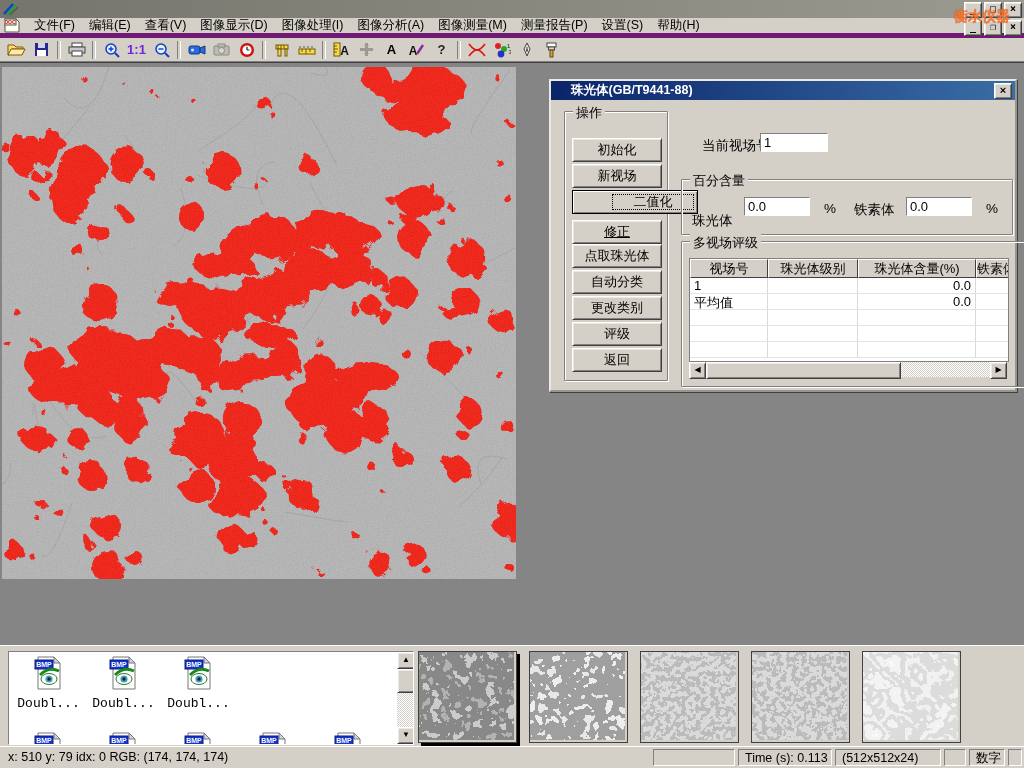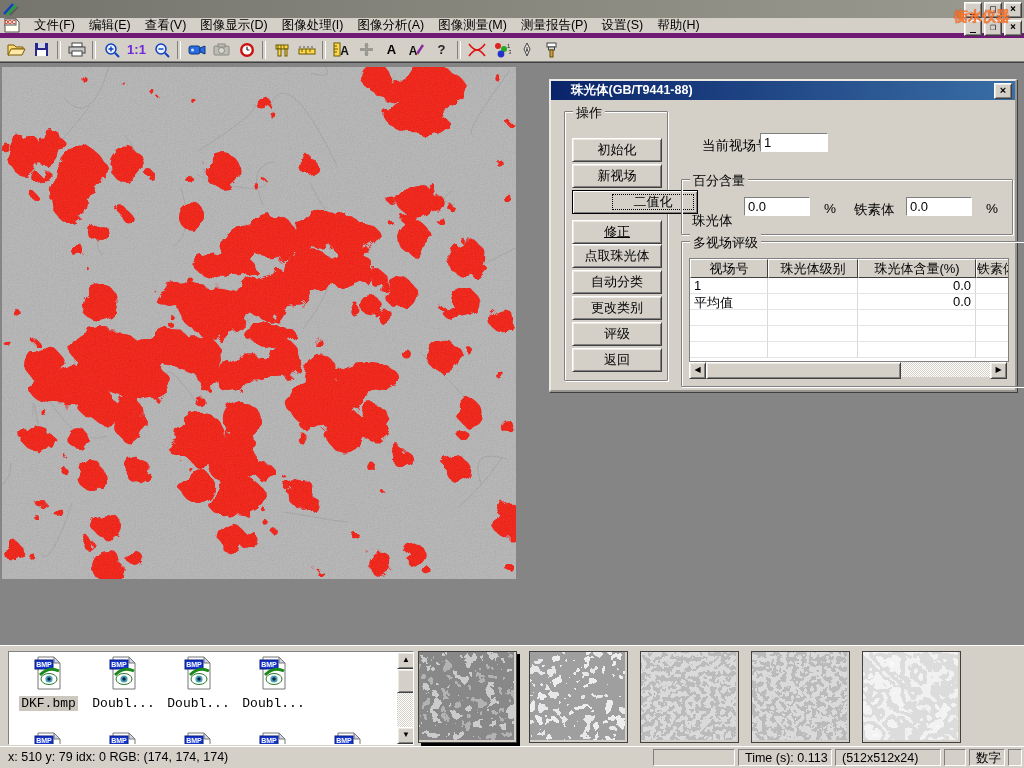--- a/index.html
+++ b/index.html
@@ -686,35 +686,20 @@
           </div>
         <div class="sb-btn raised">▶</div>
       </div>
     </div>
   </div>
 </div>
 
 <div class="filepanel">
   <div class="listbox sunken">
     <div class="file-row" style="top:4px;">
-      <div class="file-item selected">
-        <span class="bmp-slot">
-  <svg width="30" height="34" viewBox="0 0 30 34">
-    <path d="M4 1 h16 l6 6 v26 h-22 z" fill="#fff" stroke="#777"></path>
-    <path d="M20 1 l6 6 h-6 z" fill="#cfd4e8" stroke="#777"></path>
-    <rect x="1" y="4" width="18" height="9" fill="#1535cc" stroke="#0a1d7a"></rect>
-    <text x="10" y="11.3" font-size="7" fill="#fff" text-anchor="middle" font-weight="bold" font-family="Liberation Sans, sans-serif">BMP</text>
-    <path d="M6 19 q9 -9 19 -4" stroke="#1a8a1a" fill="none" stroke-width="3"></path>
-    <ellipse cx="15" cy="23" rx="8" ry="5.5" fill="#fff" stroke="#2a7a2a"></ellipse>
-    <circle cx="15" cy="23" r="3.6" fill="#49a0b5"></circle>
-    <circle cx="15" cy="23" r="1.7" fill="#05263f"></circle>
-  </svg>
-</span>
-          <span class="file-label">DKF.bmp</span>
-      </div>
       <div class="file-item">
         <span class="bmp-slot">
   <svg width="30" height="34" viewBox="0 0 30 34">
     <path d="M4 1 h16 l6 6 v26 h-22 z" fill="#fff" stroke="#777"></path>
     <path d="M20 1 l6 6 h-6 z" fill="#cfd4e8" stroke="#777"></path>
     <rect x="1" y="4" width="18" height="9" fill="#1535cc" stroke="#0a1d7a"></rect>
     <text x="10" y="11.3" font-size="7" fill="#fff" text-anchor="middle" font-weight="bold" font-family="Liberation Sans, sans-serif">BMP</text>
     <path d="M6 19 q9 -9 19 -4" stroke="#1a8a1a" fill="none" stroke-width="3"></path>
     <ellipse cx="15" cy="23" rx="8" ry="5.5" fill="#fff" stroke="#2a7a2a"></ellipse>
     <circle cx="15" cy="23" r="3.6" fill="#49a0b5"></circle>

